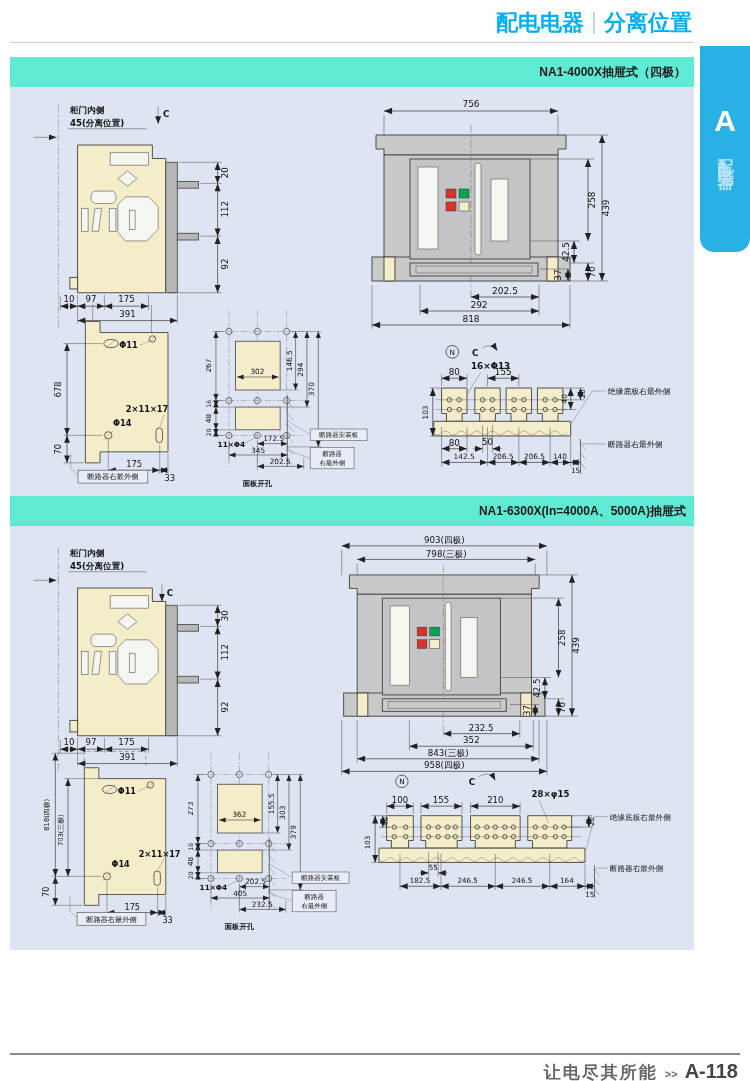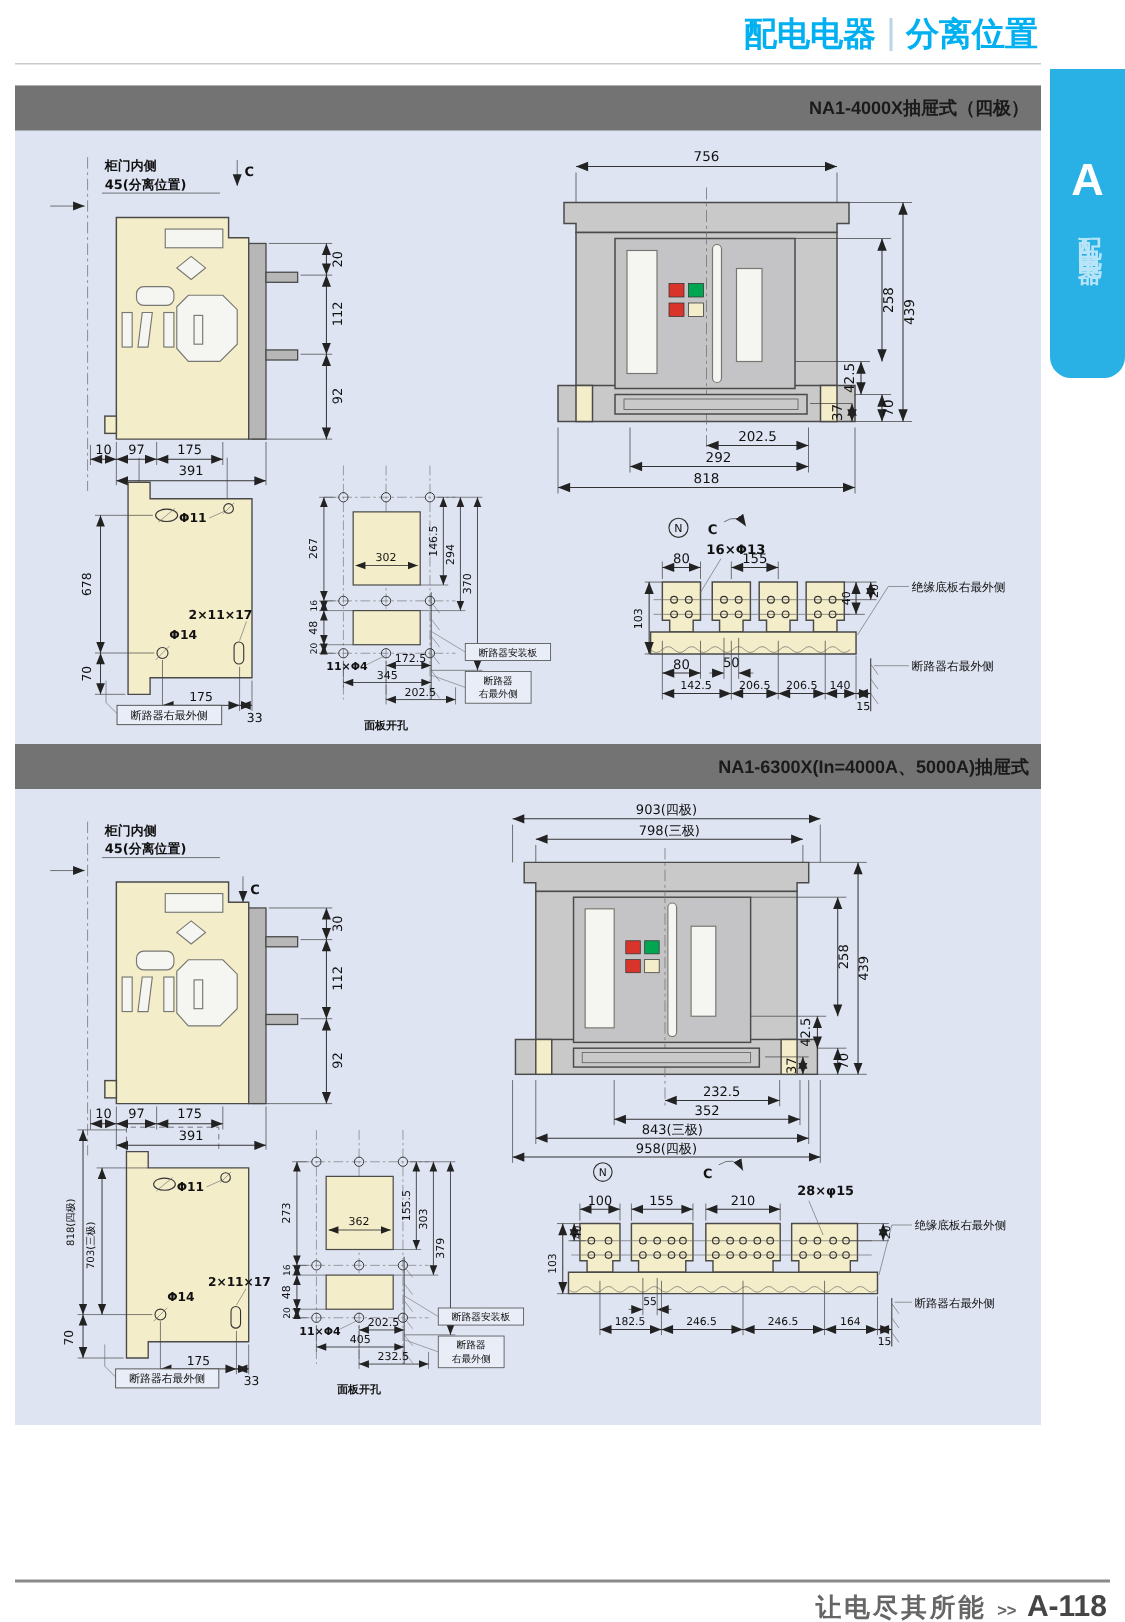--- a/index.html
+++ b/index.html
@@ -8,21 +8,21 @@
 .page{position:absolute;inset:0;background:#fff;overflow:hidden}
 .hdr{position:absolute;top:8px;right:58px;display:flex;align-items:center;gap:9px}
 .hdr .m{font-size:22px;font-weight:bold;color:#00b0f0}
 .hdr .sep{width:2px;height:22px;background:#bcd4e4}
 .hdr .s{font-size:22px;font-weight:bold;color:#00b0f0}
 .hdr-rule{position:absolute;top:42px;left:10px;width:684px;border-top:1px solid #c9c9c9}
 .tab{position:absolute;top:46px;right:0;width:50px;height:206px;background:#29b1e6;border-radius:0 0 14px 14px;display:flex;flex-direction:column;align-items:center}
 .tab .a{margin-top:60px;color:#fff;font-size:30px;font-weight:bold;line-height:1}
 .tab .vt{margin-top:10px;writing-mode:vertical-rl;color:#b8e4f8;font-size:16px;font-weight:bold;letter-spacing:5px}
 .panel{position:absolute;left:10px;width:684px;background:#dee4f2}
-.panel .bar{height:24px;background:#737373;display:flex;align-items:center;justify-content:flex-end;padding:15px 8px;font-size:12px;font-weight:bold;color:#1a1a1a}
+.panel .bar{height:24px;background:#5eead4;display:flex;align-items:center;justify-content:flex-end;padding:15px 8px;font-size:12px;font-weight:bold;color:#1a1a1a}
 .panel .bd{position:relative}
 #p1{top:57px;height:456px}#p1 .bd{height:432px}
 #p2{top:496px;height:454px}#p2 .bd{height:412px}
 .drw{position:absolute}
 svg text{font-family:"DejaVu Sans","Liberation Sans",sans-serif}
 .dt{font-size:9px;fill:#111}
 .dtb{font-size:9px;font-weight:bold;fill:#111}
 .dts{font-size:7.5px;fill:#111}
 .lb{font-size:9px;font-weight:bold;fill:#111}
 .lbs{font-size:8px;fill:#111}

